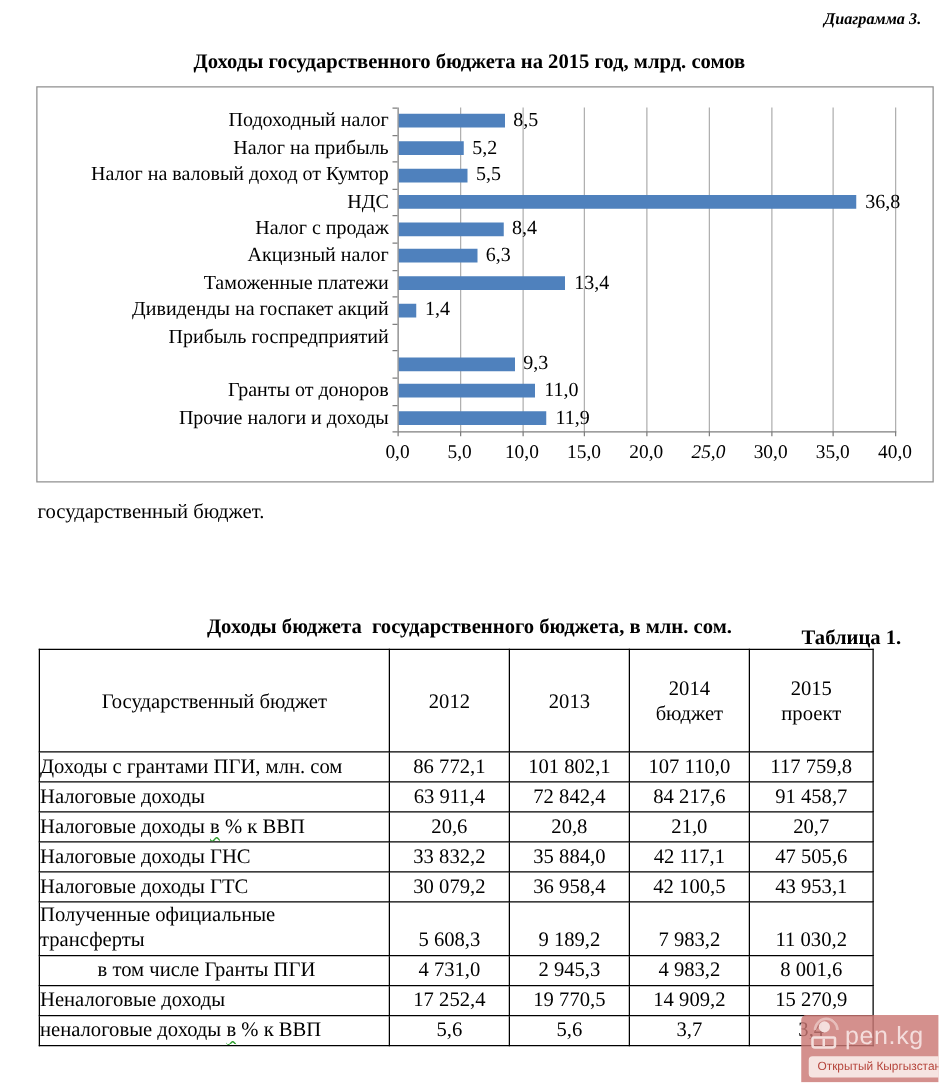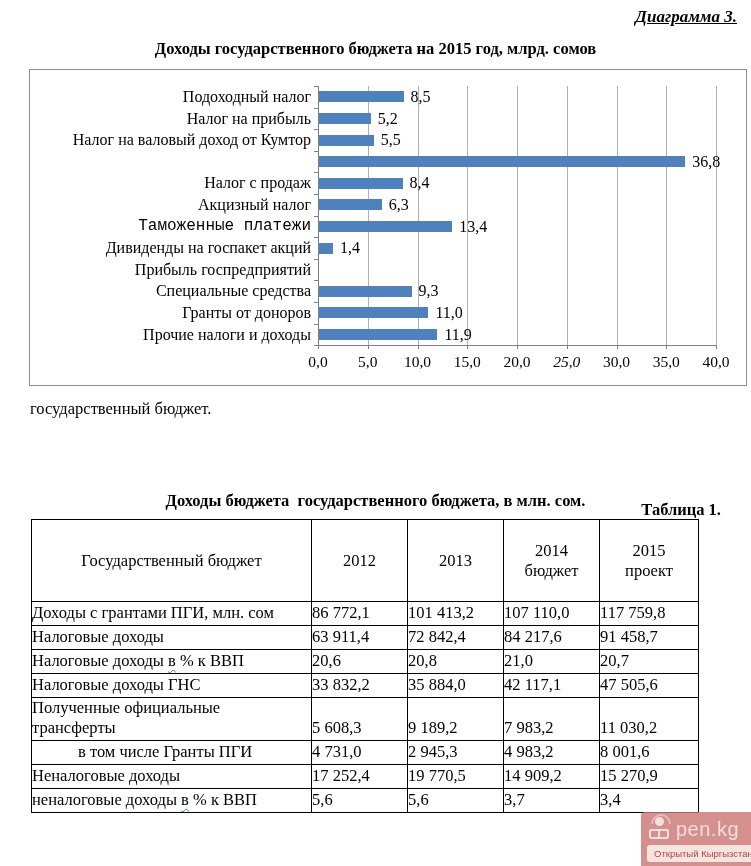--- a/index.html
+++ b/index.html
@@ -1,19 +1,19 @@
 <!DOCTYPE html>
 <html><head>
 <meta charset="utf-8">
 <style>
   html,body{margin:0;padding:0;background:#fff;}
   .page{position:relative;width:751px;height:866px;background:#fff;overflow:hidden;
         font-family:"Liberation Serif",serif;color:#000;}
   
-  .diagram-heading{position:absolute;top:7px;right:14px;font-size:17px;font-weight:bold;font-style:italic;text-decoration:underline;}
+  .diagram-heading{position:absolute;top:7px;right:14px;font-size:13px;font-weight:bold;font-style:italic;}
   .chart-title{position:absolute;top:39px;left:0;width:100%;text-align:center;font-size:16.5px;font-weight:bold;}
   
   .chart-box{position:absolute;left:29px;top:69px;width:716px;height:315px;border:1px solid #8f8f8f;background:#fff;}
   .chart-area{position:absolute;inset:0;}
   .gridline{position:absolute;width:1px;background:#b0b0b0;}
   .axisline{position:absolute;width:1px;background:#7f7f7f;}
   .xaxis{position:absolute;height:1px;background:#7f7f7f;}
   .xtick{position:absolute;width:1px;height:4px;background:#7f7f7f;}
   .ytick{position:absolute;width:4px;height:1px;background:#7f7f7f;}
   .cat{position:absolute;left:0;width:281px;height:21.6px;line-height:21.6px;text-align:right;font-size:16px;white-space:nowrap;}
@@ -32,21 +32,21 @@
   table.budget col:nth-child(2){width:96px;}
   table.budget col:nth-child(3){width:96px;}
   table.budget col:nth-child(4){width:96px;}
   table.budget col:nth-child(5){width:99px;}
   table.budget th,table.budget td{border:1px solid #000;overflow:hidden;}
   table.budget th{height:79px;font-weight:normal;text-align:center;vertical-align:middle;white-space:pre-line;}
   table.budget tr{height:24px;}
   table.budget td{vertical-align:bottom;padding:0 0 2px 0;}
   td.lab{text-align:left;padding-left:6px;white-space:pre-line;}
   tr.indent td.lab{padding-left:46px;}
-  td.num{text-align:left;padding-right:8px;white-space:nowrap;}
+  td.num{text-align:center;padding-right:8px;white-space:nowrap;}
   .wavy{text-decoration:underline;text-decoration-style:wavy;text-decoration-color:#2fa12f;text-decoration-thickness:1px;text-underline-offset:3px;}
   
   .watermark{position:absolute;left:641px;top:812px;width:110px;height:54px;background:rgba(203,120,116,0.82);
              border-radius:4px 0 0 0;font-family:"Liberation Sans",sans-serif;}
   .wm-top{position:absolute;left:6px;top:4px;display:flex;align-items:center;gap:3px;}
   .wm-logo{position:relative;width:26px;height:26px;display:inline-block;}
   .wm-head{position:absolute;left:8px;top:1px;width:9px;height:9px;border-radius:50%;background:rgba(246,228,226,0.95);}
   .wm-arc{position:absolute;left:4px;top:-2px;width:16px;height:16px;border:2px solid rgba(246,228,226,0.55);border-radius:50%;
           border-bottom-color:transparent;border-left-color:transparent;transform:rotate(-45deg);}
   .wm-book{position:absolute;left:2px;top:13px;width:20px;height:10px;border:2px solid rgba(246,228,226,0.95);border-radius:2px 2px 3px 3px;box-sizing:border-box;}
@@ -109,36 +109,36 @@
         <div class="ytick" style="left: 284px; top: 275.2px;"></div>
         <div class="cat" style="top: 16px;">Подоходный налог</div>
         <div class="bar" style="top: 21.3px; left: 289px; width: 84.575px;"></div>
         <div class="val" style="top: 16px; left: 380.575px;">8,5</div>
         <div class="cat" style="top: 37.6px;">Налог на прибыль</div>
         <div class="bar" style="top: 42.9px; left: 289px; width: 51.74px;"></div>
         <div class="val" style="top: 37.6px; left: 347.74px;">5,2</div>
         <div class="cat" style="top: 59.2px;">Налог на валовый доход от Кумтор</div>
         <div class="bar" style="top: 64.5px; left: 289px; width: 54.725px;"></div>
         <div class="val" style="top: 59.2px; left: 350.725px;">5,5</div>
+        <div class="cat" style="top: 80.8px;">НДС</div>
         <div class="bar" style="top: 86.1px; left: 289px; width: 366.16px;"></div>
         <div class="val" style="top: 80.8px; left: 662.16px;">36,8</div>
         <div class="cat" style="top: 102.4px;">Налог с продаж</div>
         <div class="bar" style="top: 107.7px; left: 289px; width: 83.58px;"></div>
         <div class="val" style="top: 102.4px; left: 379.58px;">8,4</div>
         <div class="cat" style="top: 124px;">Акцизный налог</div>
         <div class="bar" style="top: 129.3px; left: 289px; width: 62.685px;"></div>
         <div class="val" style="top: 124px; left: 358.685px;">6,3</div>
-        <div class="cat" style="top: 145.6px; font-family: Liberation Mono, monospace;">Таможенные платежи</div>
+        <div class="cat" style="top: 145.6px;">Таможенные платежи</div>
         <div class="bar" style="top: 150.9px; left: 289px; width: 133.33px;"></div>
         <div class="val" style="top: 145.6px; left: 429.33px;">13,4</div>
         <div class="cat" style="top: 167.2px;">Дивиденды на госпакет акций</div>
         <div class="bar" style="top: 172.5px; left: 289px; width: 13.93px;"></div>
         <div class="val" style="top: 167.2px; left: 309.93px;">1,4</div>
         <div class="cat" style="top: 188.8px;">Прибыль госпредприятий</div>
-        <div class="cat" style="top: 210.4px;">Специальные средства</div>
         <div class="bar" style="top: 215.7px; left: 289px; width: 92.535px;"></div>
         <div class="val" style="top: 210.4px; left: 388.535px;">9,3</div>
         <div class="cat" style="top: 232px;">Гранты от доноров</div>
         <div class="bar" style="top: 237.3px; left: 289px; width: 109.45px;"></div>
         <div class="val" style="top: 232px; left: 405.45px;">11,0</div>
         <div class="cat" style="top: 253.6px;">Прочие налоги и доходы</div>
         <div class="bar" style="top: 258.9px; left: 289px; width: 118.405px;"></div>
         <div class="val" style="top: 253.6px; left: 414.405px;">11,9</div>
       </div>
   </div>
@@ -164,21 +164,21 @@
           <th>2012</th>
           <th>2013</th>
           <th>2014
 бюджет</th>
           <th>2015
 проект</th>
         </tr>
         <tr>
           <td class="lab"><span>Доходы с грантами ПГИ, млн. сом</span></td>
           <td class="num">86 772,1</td>
-          <td class="num">101 413,2</td>
+          <td class="num">101 802,1</td>
           <td class="num">107 110,0</td>
           <td class="num">117 759,8</td>
         </tr>
         <tr>
           <td class="lab"><span>Налоговые доходы</span></td>
           <td class="num">63 911,4</td>
           <td class="num">72 842,4</td>
           <td class="num">84 217,6</td>
           <td class="num">91 458,7</td>
         </tr>
@@ -188,20 +188,27 @@
           <td class="num">20,8</td>
           <td class="num">21,0</td>
           <td class="num">20,7</td>
         </tr>
         <tr>
           <td class="lab"><span>Налоговые доходы ГНС</span></td>
           <td class="num">33 832,2</td>
           <td class="num">35 884,0</td>
           <td class="num">42 117,1</td>
           <td class="num">47 505,6</td>
+        </tr>
+        <tr>
+          <td class="lab"><span>Налоговые доходы ГТС</span></td>
+          <td class="num">30 079,2</td>
+          <td class="num">36 958,4</td>
+          <td class="num">42 100,5</td>
+          <td class="num">43 953,1</td>
         </tr>
         <tr>
           <td class="lab"><span>Полученные официальные
 трансферты</span></td>
           <td class="num">5 608,3</td>
           <td class="num">9 189,2</td>
           <td class="num">7 983,2</td>
           <td class="num">11 030,2</td>
         </tr>
         <tr class="indent">

